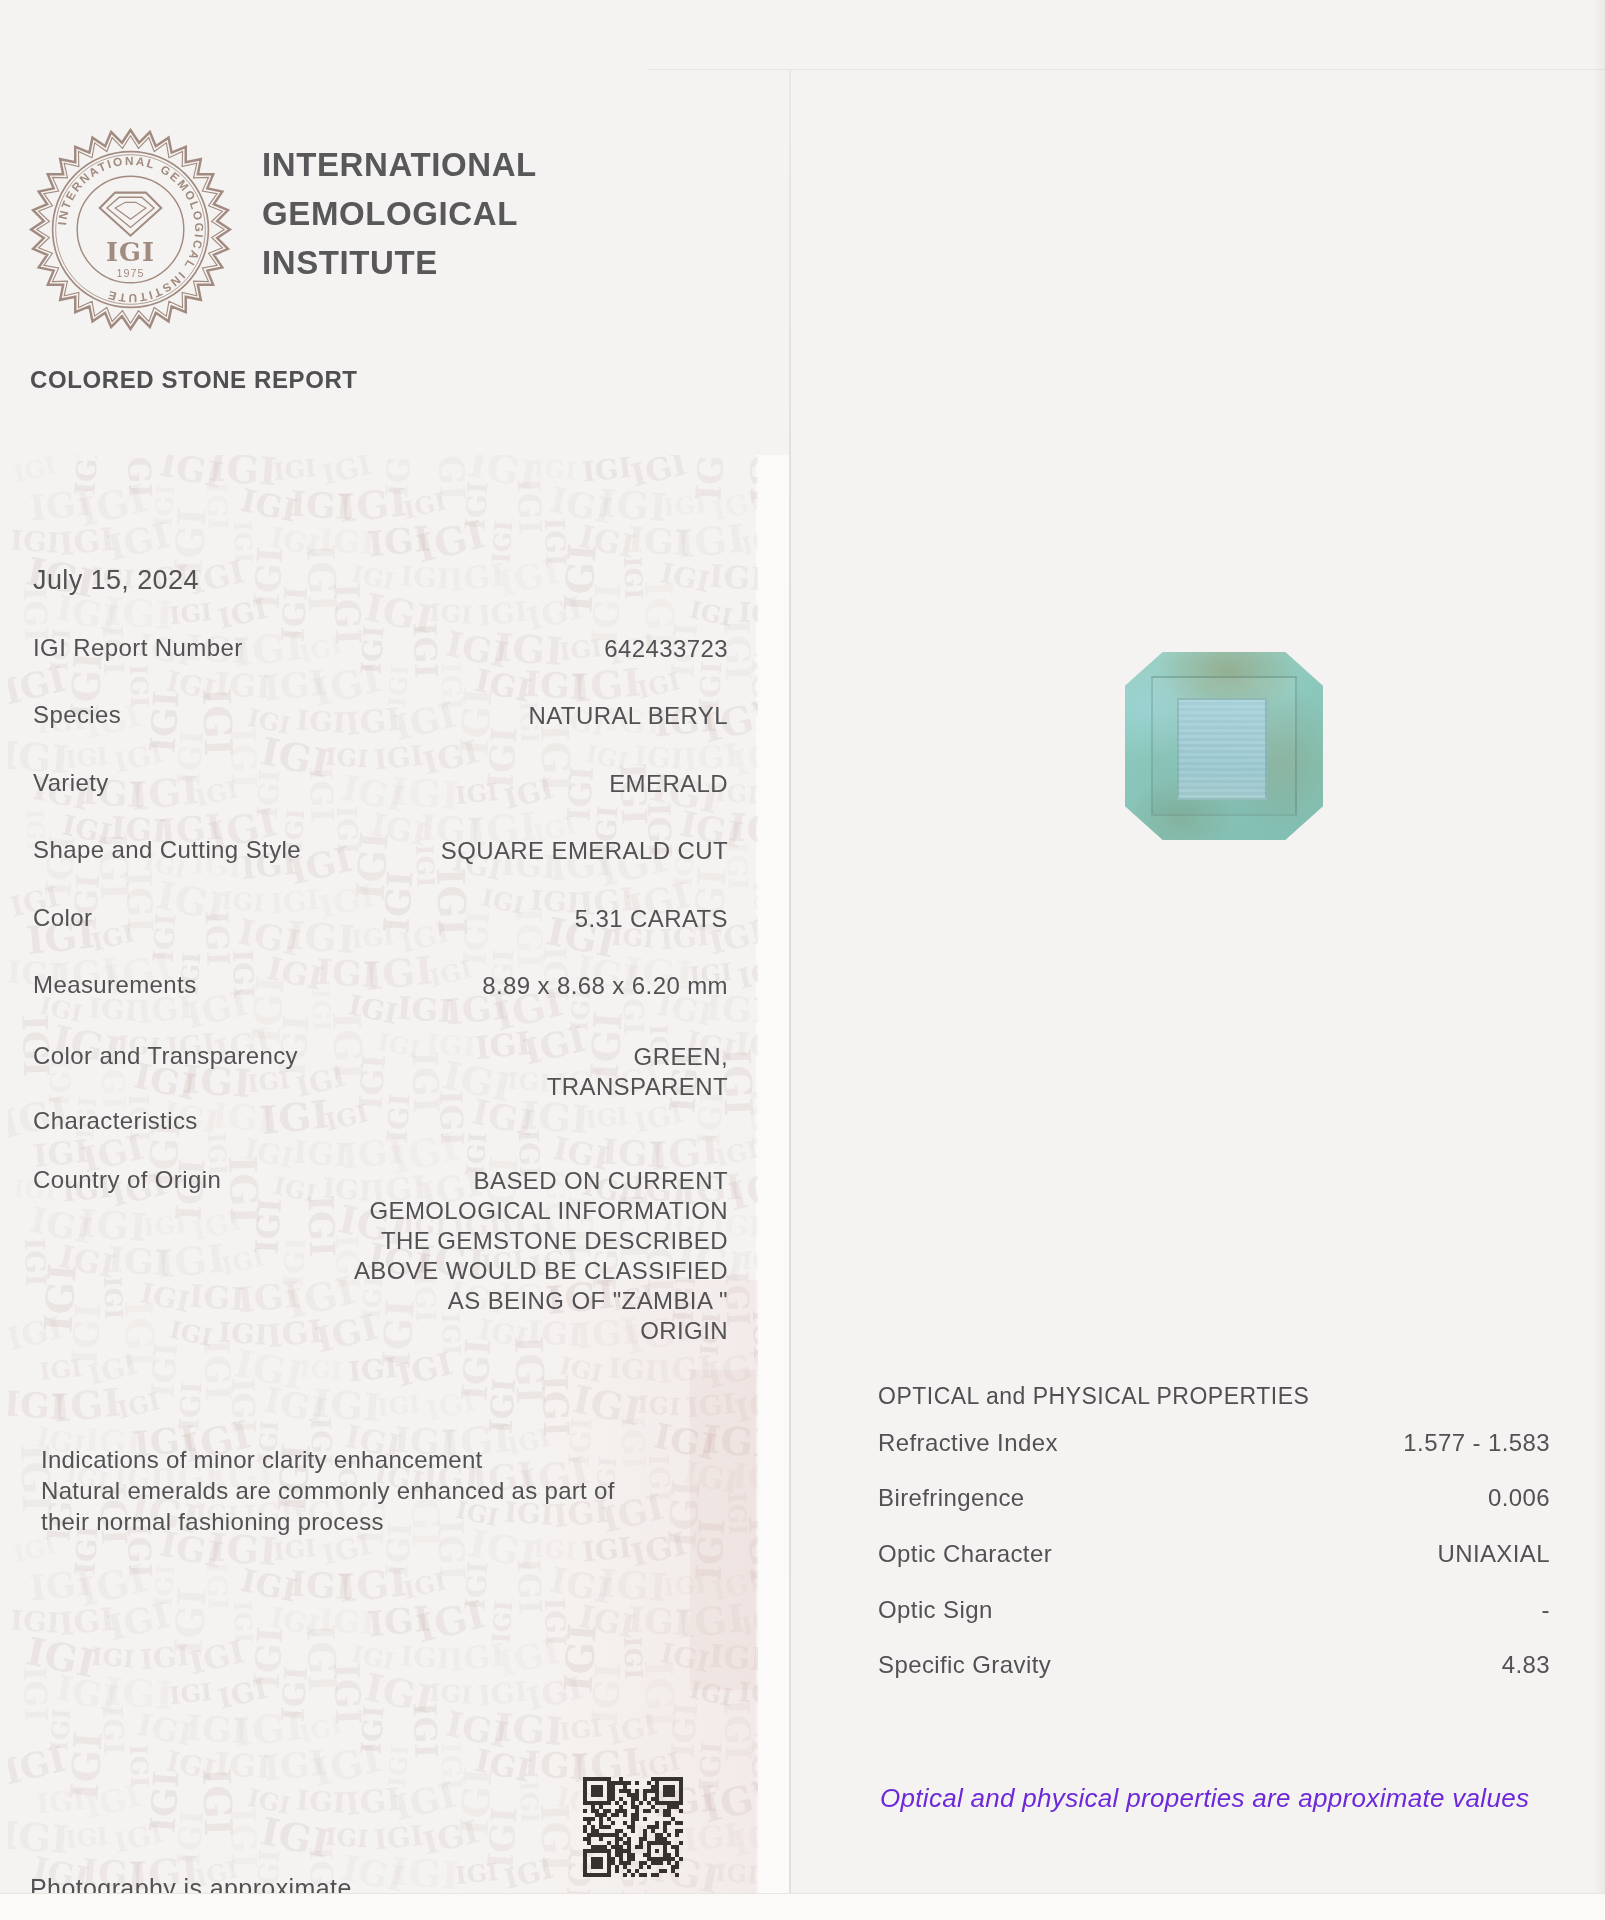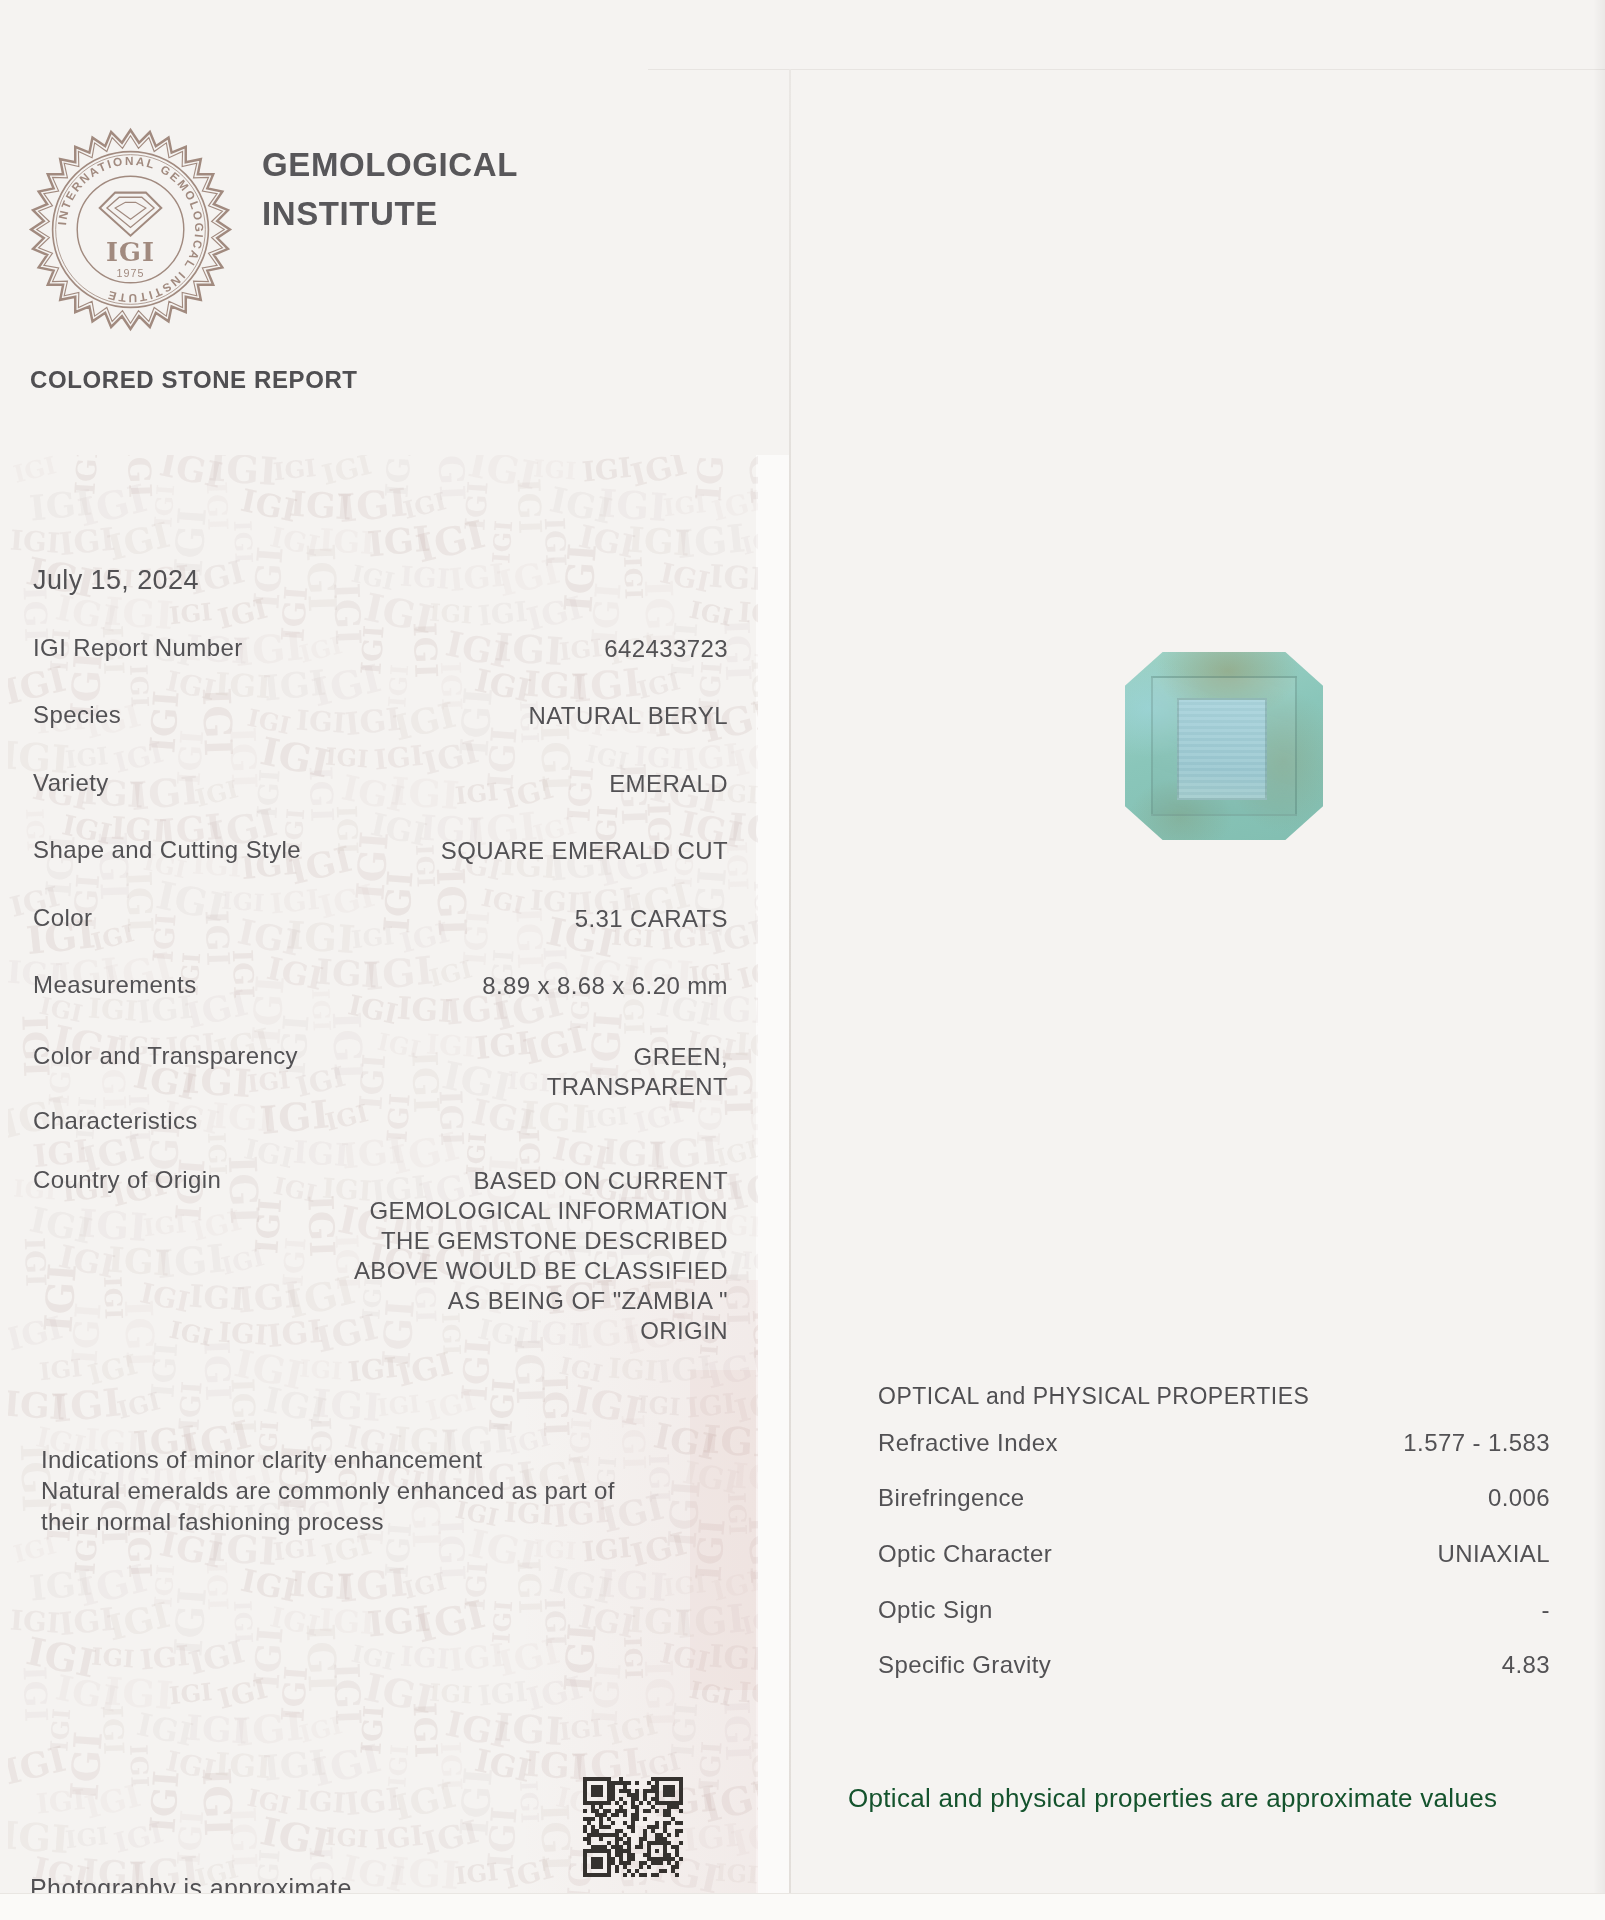--- a/index.html
+++ b/index.html
@@ -61,21 +61,21 @@
     background:linear-gradient(200deg, rgba(255,255,255,0.10), rgba(60,100,90,0.08));}
   .gem-table{position:absolute;left:52px;top:46px;width:86px;height:98px;
     background:
       repeating-linear-gradient(0deg, rgba(255,255,255,0.07) 0 3px, rgba(0,0,0,0.02) 3px 6px),
       linear-gradient(185deg,#aad4dc,#9bc8d1 70%,#a3ccce);
     border:2px solid rgba(100,140,130,0.35);}
   .opt-heading{left:878px;top:1383px;font-size:23px;letter-spacing:.5px;color:#4f4e51;}
   .orow{position:absolute;left:878px;width:672px;height:30px;}
   .olabel{position:absolute;left:0;top:0;font-size:24px;letter-spacing:.4px;white-space:nowrap;}
   .ovalue{position:absolute;right:0;top:0;font-size:24px;letter-spacing:.4px;text-align:right;}
-  .opt-footnote{left:848px;top:1783px;font-size:26px;letter-spacing:.3px;color:#14532d;}
+  .opt-footnote{left:880px;top:1783px;font-size:26px;font-style:italic;letter-spacing:.3px;color:#6d28d9;}
 </style>
 </head>
 <body>
 
 <div class="abs page-edge-top"></div>
 <div class="abs fold-gap"></div>
 <div class="abs crease"></div>
 <div class="abs right-shade"></div>
 
 <div class="abs watermark">
@@ -679,20 +679,21 @@
       <circle cx="100" cy="100" r="73" fill="none" stroke="#a18a7f" stroke-width="0.8"></circle>
       <circle cx="100" cy="100" r="52" fill="none" stroke="#a18a7f" stroke-width="1.4"></circle>
       <text font-size="11.5" font-weight="bold" letter-spacing="2" fill="#a18a7f" font-family="Liberation Sans, sans-serif"><textPath href="#sealArc" startOffset="4">INTERNATIONAL GEMOLOGICAL INSTITUTE</textPath></text>
       <path d="M70,79 L85,64 L115,64 L130,79 L100,106 Z" fill="none" stroke="#a18a7f" stroke-width="2"></path>
       <path d="M77,79 L89,68.5 L111,68.5 L123,79 L100,98 Z" fill="none" stroke="#a18a7f" stroke-width="1.3"></path>
       <path d="M85,79 L95,73.5 L105,73.5 L115,79 L100,90 Z" fill="none" stroke="#a18a7f" stroke-width="1.1"></path>
       <text x="100" y="131" text-anchor="middle" font-size="25" font-weight="bold" letter-spacing="1" fill="#a18a7f" font-family="DejaVu Serif, serif">IGI</text>
       <text x="100" y="146" text-anchor="middle" font-size="10.5" letter-spacing="1" fill="#a18a7f" font-family="Liberation Sans, sans-serif">1975</text>
     </svg></div>
 <div class="abs org-title">
+  <div>INTERNATIONAL</div>
   <div>GEMOLOGICAL</div>
   <div>INSTITUTE</div>
 </div>
 <div class="abs report-type">COLORED STONE REPORT</div>
 
 <div class="abs report-date">July 15, 2024</div>
 
 <div class="frow" style="top:634px">
   <div class="flabel">IGI Report Number</div>
   <div class="fvalue">642433723</div>

